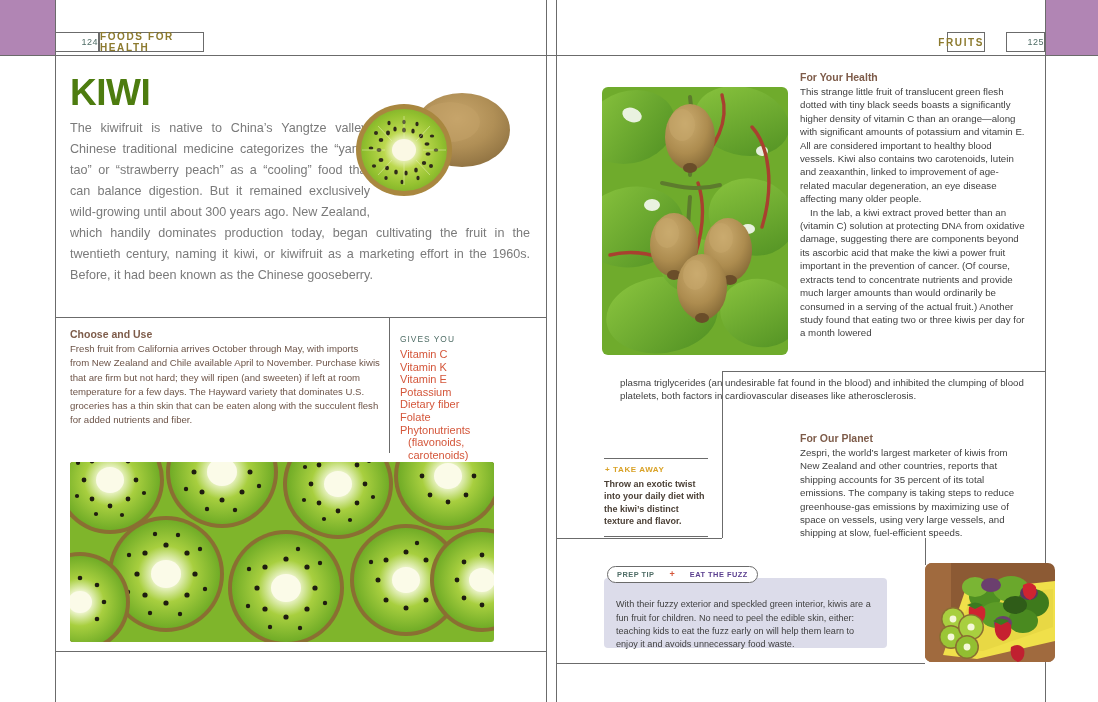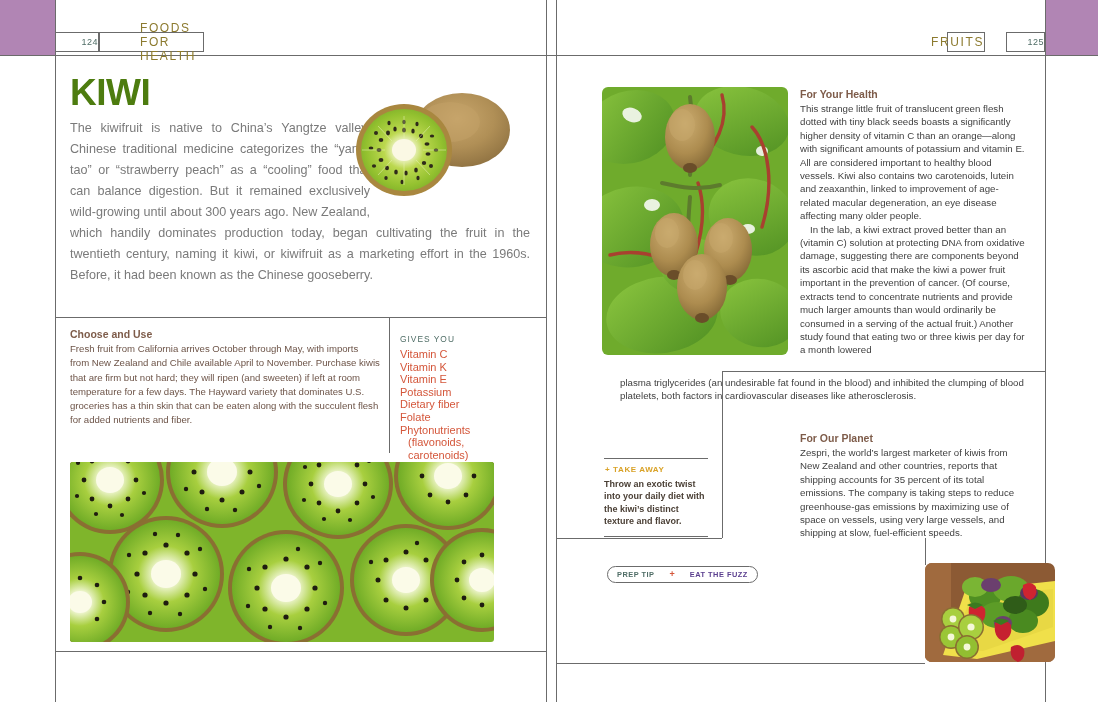--- a/index.html
+++ b/index.html
@@ -50,25 +50,24 @@
     height: 20px;
   }
   .tab-folio {
     color: #4f6d66;
     font-size: 9px;
     letter-spacing: 0.5px;
     font-family: "Liberation Sans", sans-serif;
   }
   .tab-section {
     color: #8c7a2e;
-    font-size: 12px;
+    font-size: 10px;
     letter-spacing: 1.6px;
     font-family: "Liberation Sans", sans-serif;
-    font-weight: normal;
-    padding-left: 40px;
+    font-weight: bold;
   }
 
   
   .kiwi-title {
     position: absolute;
     left: 70px;
     top: 74px;
     font-size: 37px;
     font-weight: bold;
     color: #4d7c0f;
@@ -169,21 +168,21 @@
     top: 87px;
     width: 186px;
     height: 268px;
     border-radius: 6px;
     overflow: hidden;
   }
 
   .col-health {
     position: absolute;
     left: 800px;
-    top: 88px;
+    top: 71px;
     width: 228px;
   }
   .col-planet {
     position: absolute;
     left: 800px;
     top: 432px;
     width: 228px;
   }
   .health-cont {
     position: absolute;
@@ -700,20 +699,23 @@
       <span>TAKE AWAY</span>
     </p>
     <p class="takeaway-body">Throw an exotic twist into your daily diet with the kiwi’s distinct texture and flavor.</p>
   </div>
 
   <div class="preptip-tag">
     <span class="preptip-lbl">PREP TIP</span>
     <span class="preptip-plus">+</span>
     <span class="preptip-em">EAT THE FUZZ</span>
   </div>
+  <div class="preptip-box">
+    <p class="preptip-text">With their fuzzy exterior and speckled green interior, kiwis are a fun fruit for children. No need to peel the edible skin, either: teaching kids to eat the fuzz early on will help them learn to enjoy it and avoids unnecessary food waste.</p>
+  </div>
 
   <div class="salad-photo">
     <svg viewBox="0 0 130 99" width="130" height="99" preserveAspectRatio="none">
       <rect width="130" height="99" fill="#8c5a34"></rect>
       <g fill="#a06a3e">
         <rect x="0" y="0" width="130" height="99" opacity="0"></rect>
         <rect x="0" y="0" width="26" height="99"></rect>
         <rect x="0" y="78" width="130" height="21"></rect>
       </g>
       <polygon points="18,92 40,28 130,18 130,78 52,96" fill="#f0e04a"></polygon>

